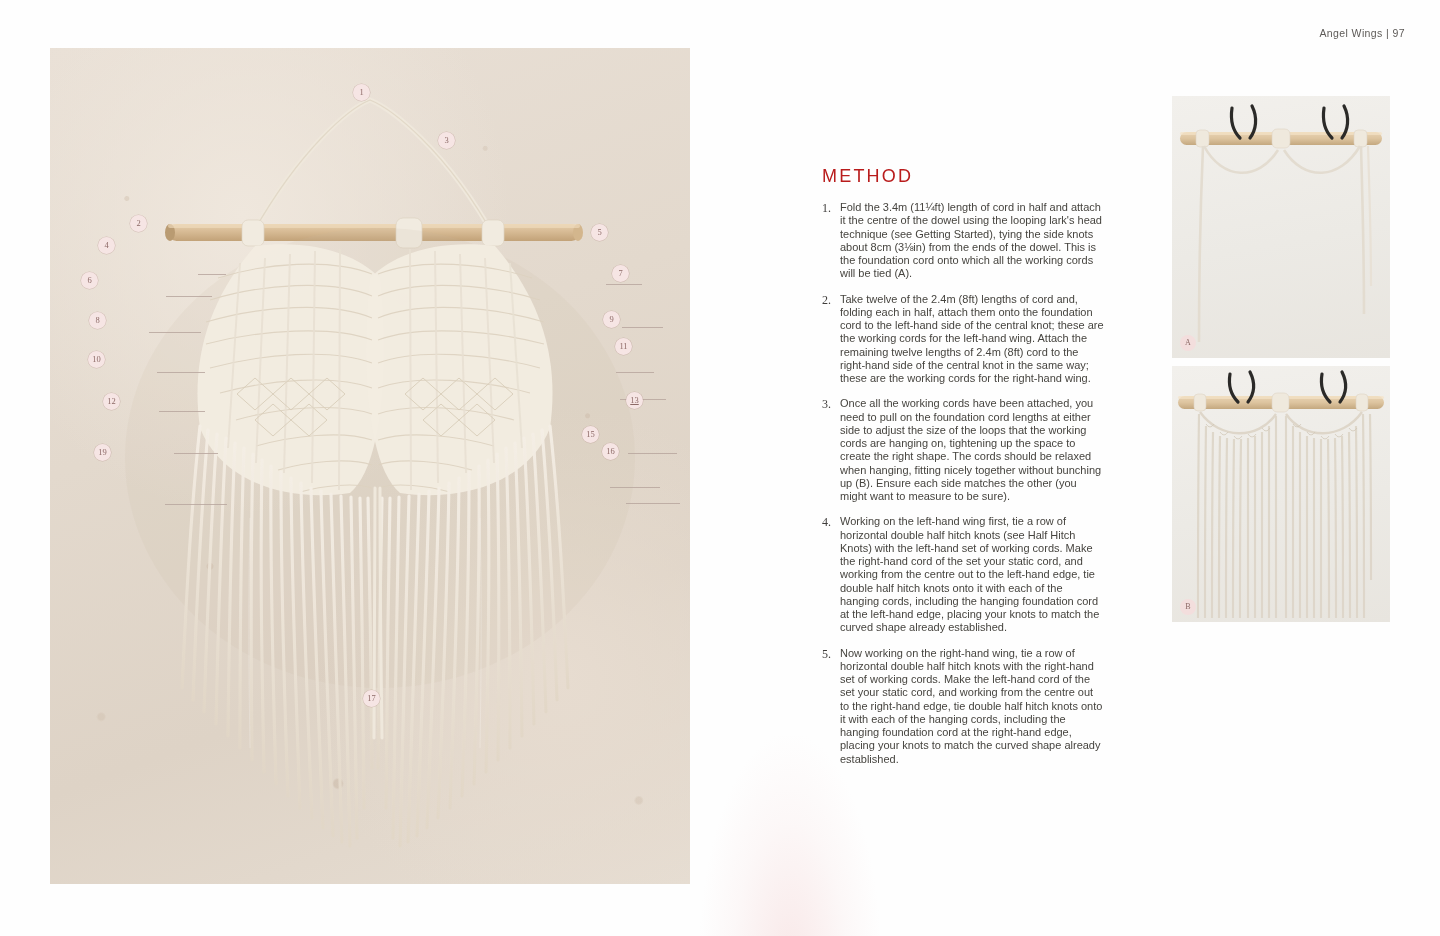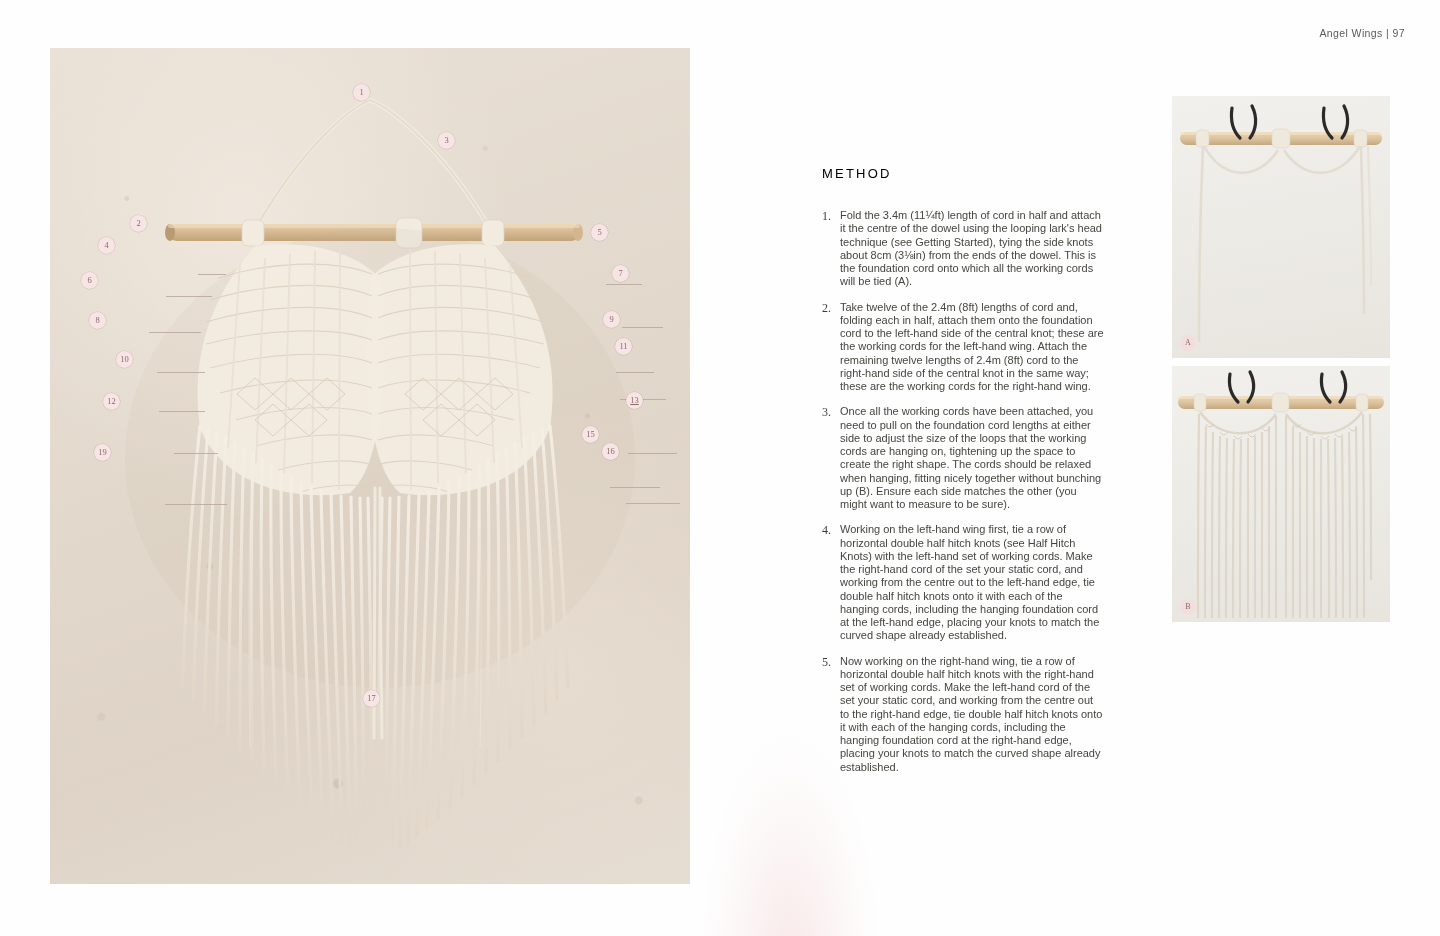--- a/index.html
+++ b/index.html
@@ -87,24 +87,24 @@
   }
 
   
   .method-col {
     position: absolute;
     left: 822px;
     top: 166px;
     width: 282px;
   }
   .method-title {
-    font-size: 13px;
+    font-size: 18px;
     letter-spacing: 2.2px;
-    color: #000000;
-    margin: 0 0 28px 0;
+    color: #b91c1c;
+    margin: 0 0 14px 0;
     font-weight: 400;
   }
   .step {
     display: flex;
     margin-bottom: 12px;
   }
   .step-num {
     width: 18px;
     flex: 0 0 18px;
     font-family: "Liberation Serif", serif;
@@ -336,21 +336,21 @@
 
     <div class="callout" style="left:353px; top:84px;">1</div>
     <div class="callout" style="left:130px; top:215px;">2</div>
     <div class="callout" style="left:438px; top:132px;">3</div>
     <div class="callout" style="left:98px;  top:237px;">4</div>
     <div class="callout" style="left:591px; top:224px;">5</div>
     <div class="callout" style="left:81px;  top:272px;">6</div>
     <div class="callout" style="left:612px; top:265px;">7</div>
     <div class="callout" style="left:89px;  top:312px;">8</div>
     <div class="callout" style="left:603px; top:311px;">9</div>
-    <div class="callout" style="left:88px;  top:351px;margin-left:28px;">10</div>
+    <div class="callout" style="left:88px;  top:351px;">10</div>
     <div class="callout" style="left:615px; top:338px;">11</div>
     <div class="callout" style="left:103px; top:393px;">12</div>
     <div class="callout" style="left:626px; top:392px;text-decoration:underline;">13</div>
     <div class="callout" style="left:94px;  top:444px;">19</div>
     <div class="callout" style="left:582px; top:426px;">15</div>
     <div class="callout" style="left:602px; top:443px;">16</div>
     <div class="callout" style="left:363px; top:690px;">17</div>
   </div>
 
   <div class="method-col">

